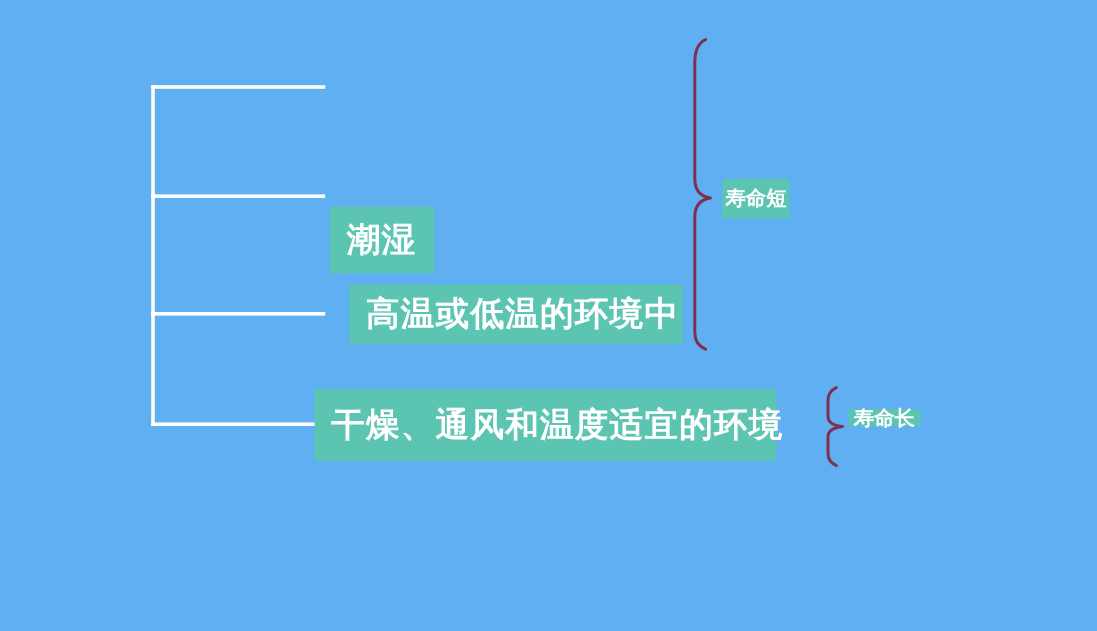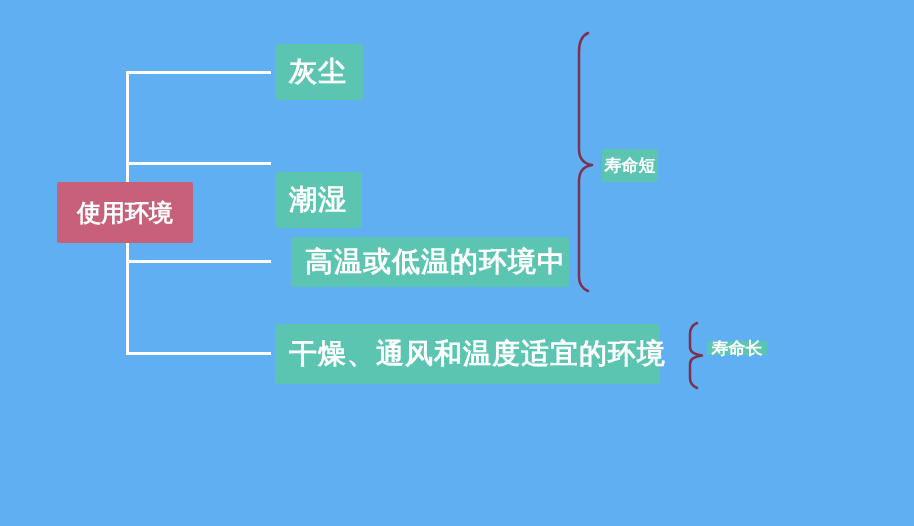--- a/index.html
+++ b/index.html
@@ -36,21 +36,21 @@
   }
   .node.child{
     background:var(--node-color);
     font-size:28px;
     padding-left:14px;
     letter-spacing:1px;
   }
   .node.c1{left:275px;top:44px;width:88px;height:56px;}
   .node.c2{left:275px;top:136px;width:87px;height:56px;margin-top:36px;}
   .node.c3{left:275px;top:237px;width:278px;height:50px;margin-left:16px;}
-  .node.c4{left:275px;top:324px;width:385px;height:60px;}
+  .node.c4{left:262px;top:324px;width:385px;height:60px;}
   .node.summary{
     background:var(--node-color);
     font-size:17px;
     justify-content:center;
   }
   .node.s1{left:602px;top:149px;width:56px;height:33px;}
   .node.s2{left:707px;top:341px;width:60px;height:14px;}
   svg.braces{position:absolute;left:0;top:0;width:914px;height:526px;pointer-events:none;}
   svg.braces path{
     fill:none;
@@ -64,27 +64,21 @@
 <body>
 
 <div class="canvas">
 
   <div class="line v" style="left:126px;top:71px;height:284px;"></div>
   <div class="line h" style="left:126px;top:71px;width:145px;"></div>
   <div class="line h" style="left:126px;top:162px;width:145px;"></div>
   <div class="line h" style="left:126px;top:260px;width:145px;"></div>
   <div class="line h" style="left:126px;top:352px;width:145px;"></div>
 
-  <div class="node root">
-    <span>使用环境</span>
-  </div>
 
-  <div class="node child c1">
-    <span>灰尘</span>
-  </div>
   <div class="node child c2">
     <span>潮湿</span>
   </div>
   <div class="node child c3">
     <span>高温或低温的环境中</span>
   </div>
   <div class="node child c4">
     <span>干燥、通风和温度适宜的环境</span>
   </div>
 

